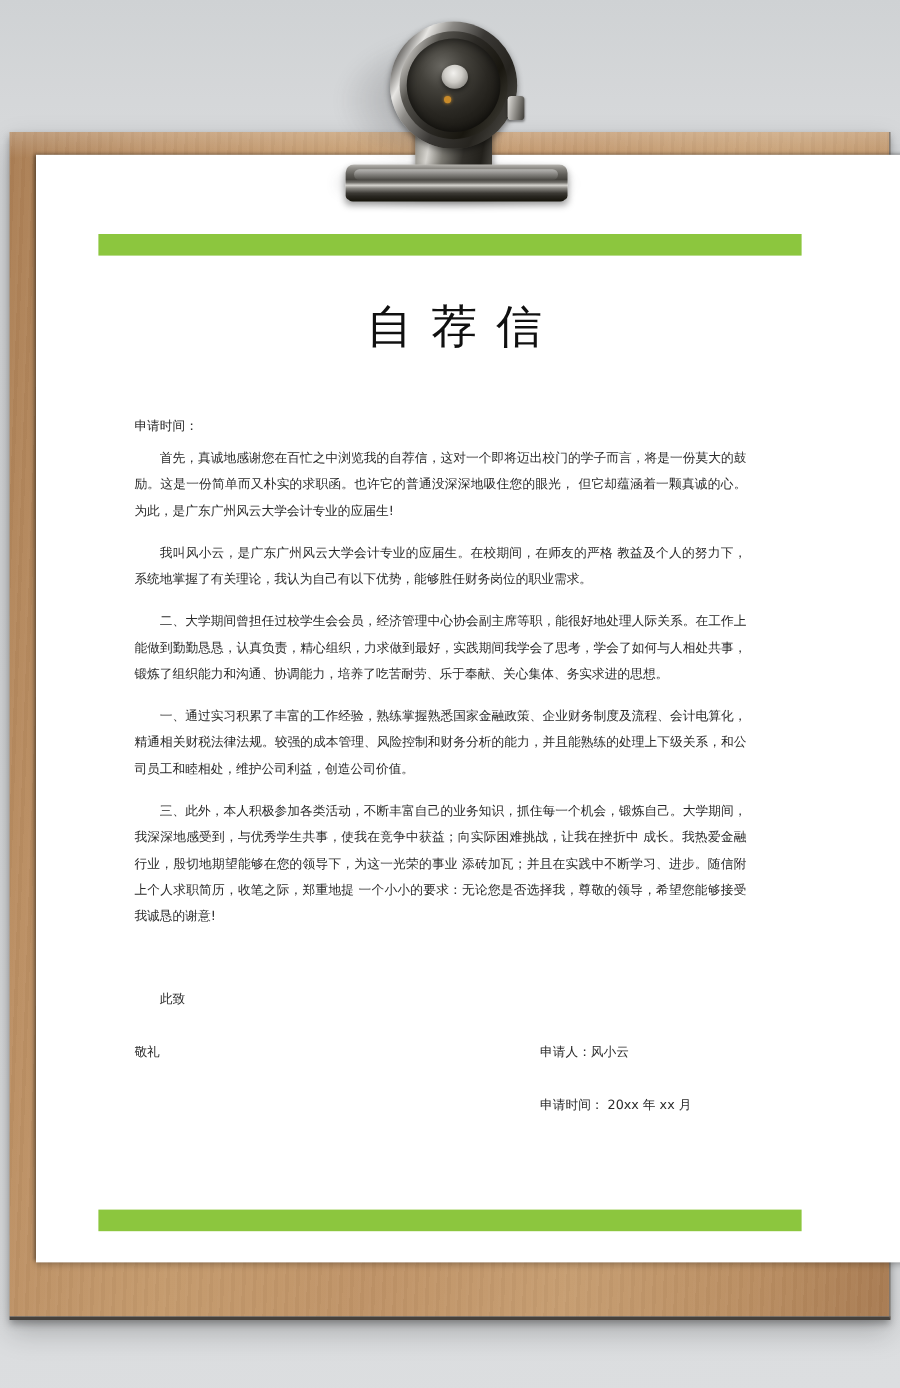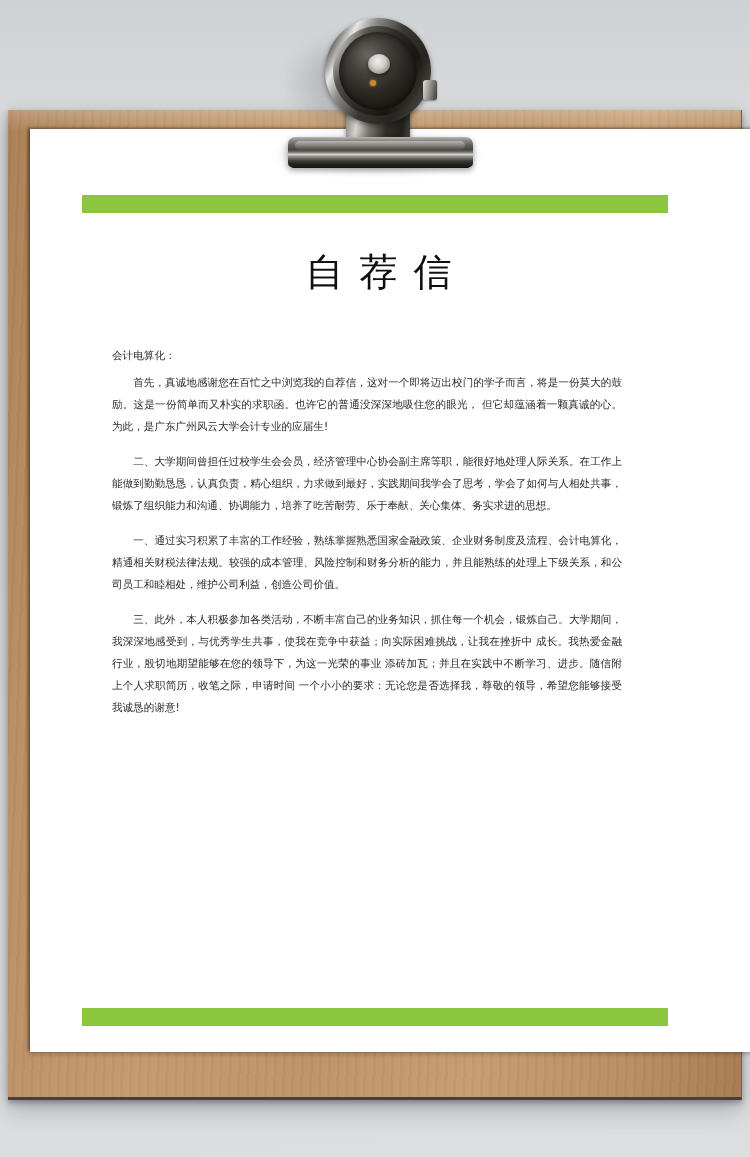--- a/index.html
+++ b/index.html
@@ -309,27 +309,36 @@
 </div>
 
 <div id="paper">
 
   <div class="accent-bar" id="accent-bar-top"></div>
   <div class="accent-bar" id="accent-bar-bottom"></div>
 
   <div id="letter-title">自荐信</div>
 
   <div id="letter-body">
-    <p>会计电算化：</p>
+    <p>申请时间：</p>
     <p class="p-indent">首先，真诚地感谢您在百忙之中浏览我的自荐信，这对一个即将迈出校门的学子而言，将是一份莫大的鼓励。这是一份简单而又朴实的求职函。也许它的普通没深深地吸住您的眼光， 但它却蕴涵着一颗真诚的心。为此，是广东广州风云大学会计专业的应届生!</p>
+    <p class="p-indent p-gap">我叫风小云，是广东广州风云大学会计专业的应届生。在校期间，在师友的严格 教益及个人的努力下，系统地掌握了有关理论，我认为自己有以下优势，能够胜任财务岗位的职业需求。</p>
     <p class="p-indent p-gap">二、大学期间曾担任过校学生会会员，经济管理中心协会副主席等职，能很好地处理人际关系。在工作上能做到勤勤恳恳，认真负责，精心组织，力求做到最好，实践期间我学会了思考，学会了如何与人相处共事，锻炼了组织能力和沟通、协调能力，培养了吃苦耐劳、乐于奉献、关心集体、务实求进的思想。</p>
     <p class="p-indent p-gap">一、通过实习积累了丰富的工作经验，熟练掌握熟悉国家金融政策、企业财务制度及流程、会计电算化，精通相关财税法律法规。较强的成本管理、风险控制和财务分析的能力，并且能熟练的处理上下级关系，和公司员工和睦相处，维护公司利益，创造公司价值。</p>
-    <p class="p-indent p-gap">三、此外，本人积极参加各类活动，不断丰富自己的业务知识，抓住每一个机会，锻炼自己。大学期间，我深深地感受到，与优秀学生共事，使我在竞争中获益；向实际困难挑战，让我在挫折中 成长。我热爱金融行业，殷切地期望能够在您的领导下，为这一光荣的事业 添砖加瓦；并且在实践中不断学习、进步。随信附上个人求职简历，收笔之际，申请时间 一个小小的要求：无论您是否选择我，尊敬的领导，希望您能够接受我诚恳的谢意!</p>
+    <p class="p-indent p-gap">三、此外，本人积极参加各类活动，不断丰富自己的业务知识，抓住每一个机会，锻炼自己。大学期间，我深深地感受到，与优秀学生共事，使我在竞争中获益；向实际困难挑战，让我在挫折中 成长。我热爱金融行业，殷切地期望能够在您的领导下，为这一光荣的事业 添砖加瓦；并且在实践中不断学习、进步。随信附上个人求职简历，收笔之际，郑重地提 一个小小的要求：无论您是否选择我，尊敬的领导，希望您能够接受我诚恳的谢意!</p>
   </div>
 
+  <div id="signature-block">
+    <div id="sig-cizhi">此致</div>
+    <div id="sig-row">
+      <span id="sig-jingli">敬礼</span>
+      <span id="sig-applicant">申请人：风小云</span>
+      <span id="sig-date">申请时间： 20xx 年 xx 月</span>
+    </div>
+  </div>
 
 </div>
 
 <div id="clip">
   <div id="clip-shadow-wall"></div>
   <div id="clip-shadow-bar"></div>
   <div id="clip-neck"></div>
   <div id="clip-barrel-outer"></div>
   <div id="clip-barrel-mid"></div>
   <div id="clip-barrel-face"></div>

